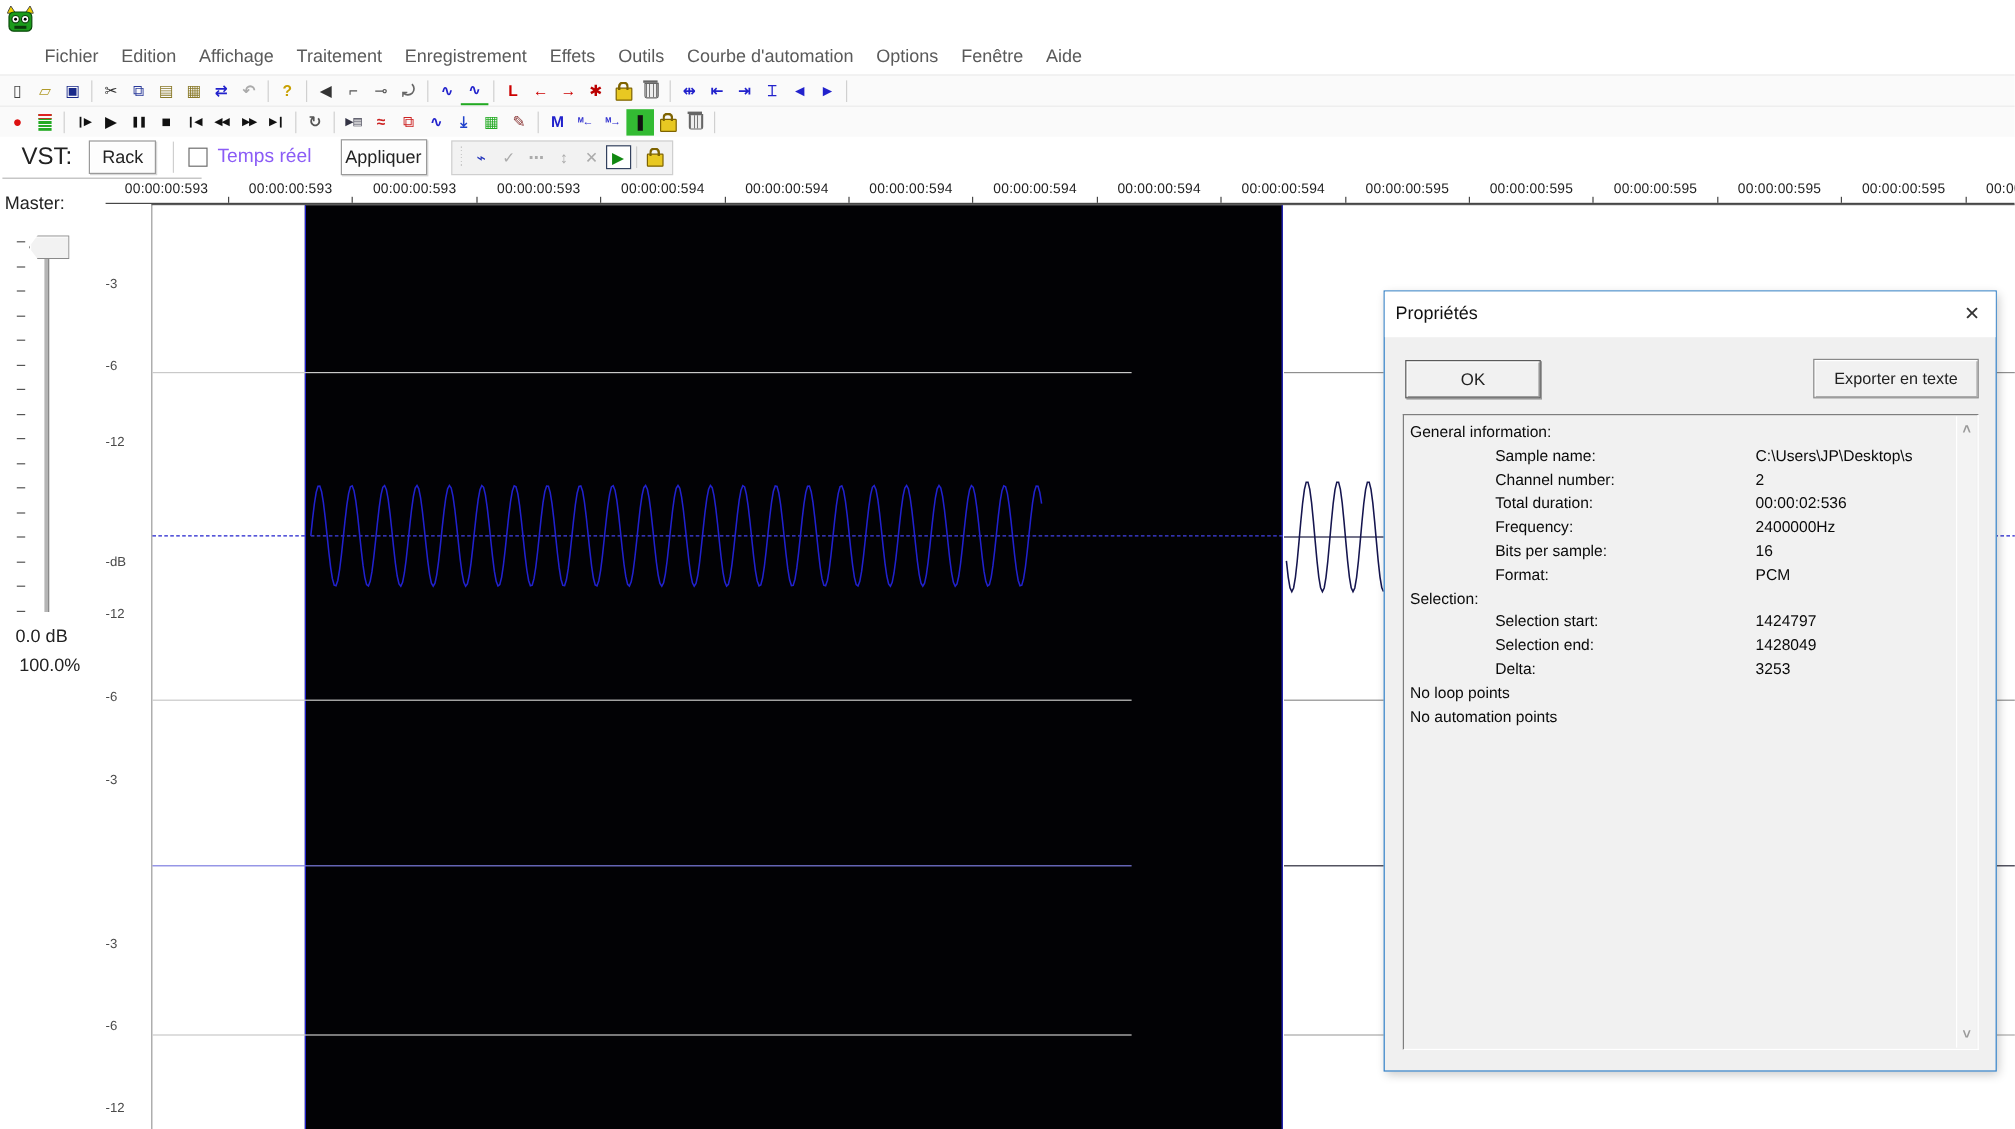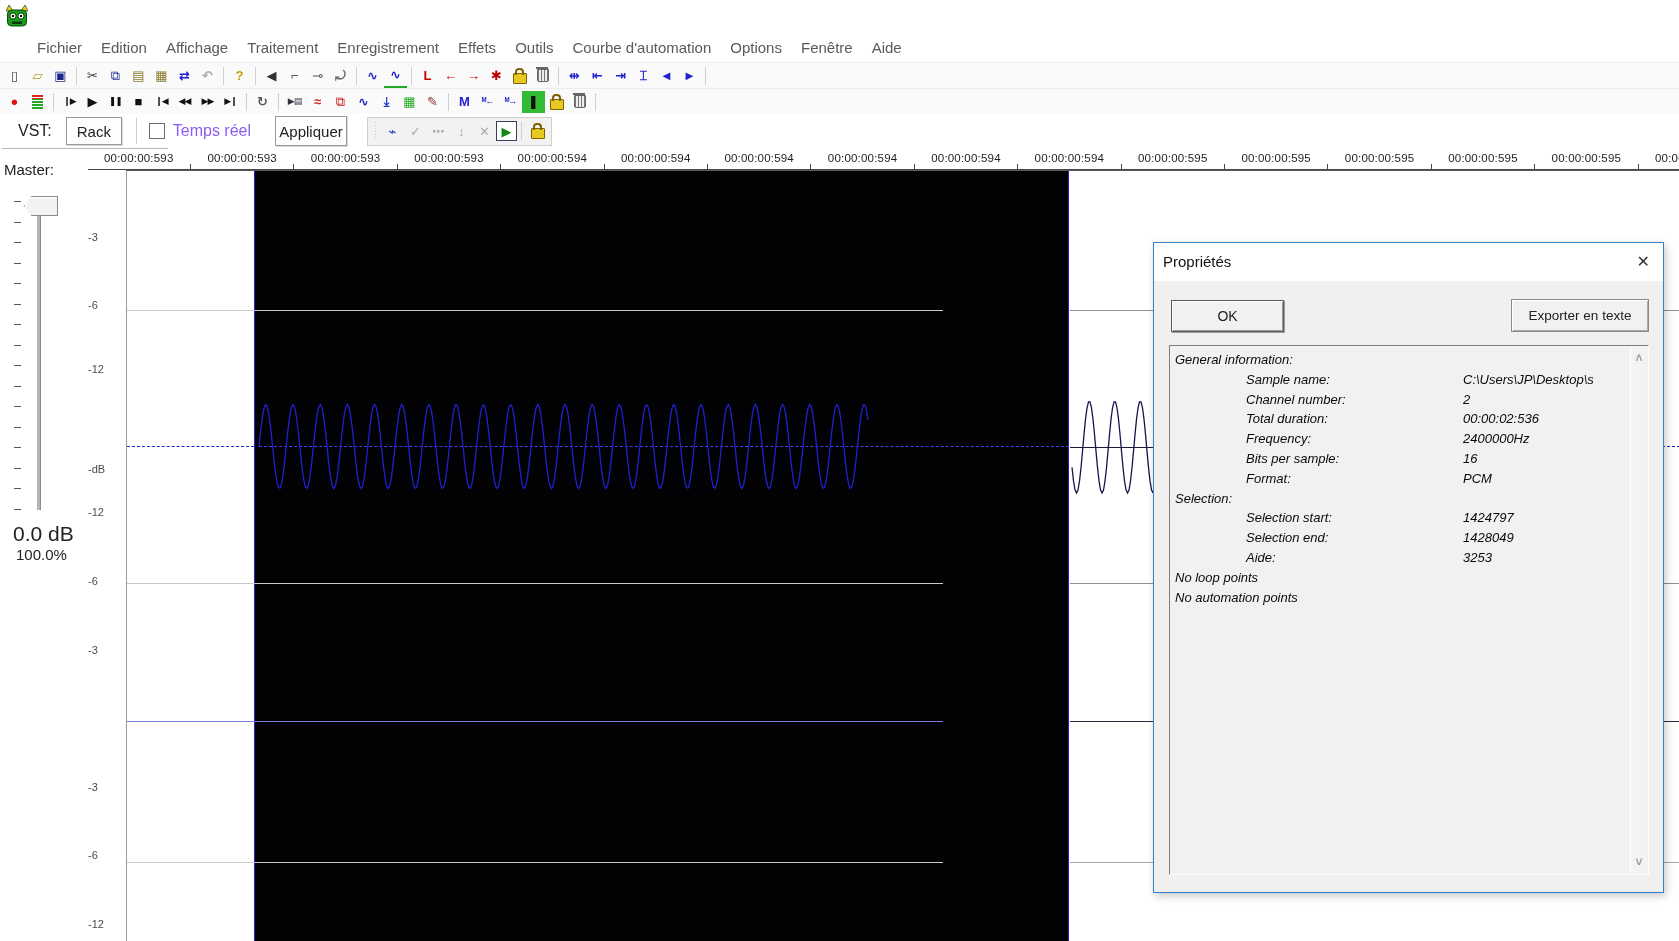--- a/index.html
+++ b/index.html
@@ -25,42 +25,42 @@
   .tbgrip{width:5px;height:18px;margin:0 3px;flex:none;background:repeating-linear-gradient(180deg,#c9c9c9 0 1px,transparent 1px 3px);background-size:1px 100%;background-position:2px 0;background-repeat:no-repeat;}
   .ic-lock{position:relative;width:12px;height:9px;background:#e8c822;border:1px solid #7e6300;border-radius:1px;margin-top:5px;}
   .ic-lock::before{content:"";position:absolute;left:1px;top:-6px;width:5px;height:5px;border:2px solid #7e6300;border-bottom:none;border-radius:4px 4px 0 0;}
   .ic-trash{position:relative;width:10px;height:11px;border-radius:0 0 2px 2px;background:repeating-linear-gradient(90deg,#777 0 1px,#eee 1px 3px);border:1px solid #666;}
   .ic-trash::before{content:"";position:absolute;left:-2px;top:-3px;width:12px;height:2px;background:#666;}
   .ic-meter{width:11px;height:14px;background:repeating-linear-gradient(180deg,#d22 0 2px,#fafafa 2px 3px) ,repeating-linear-gradient(180deg,#2a2 0 2px,#fafafa 2px 3px);background-size:100% 4px,100% 100%;background-repeat:no-repeat,repeat;}
   .boxed{border:1px solid #33415e;background:#fff;width:19px;height:18px;}
 
   
   .vstrow{position:absolute;left:0;top:114px;width:100%;height:34px;background:#fff;display:flex;align-items:center;}
-  .vst-label{margin-left:18px;font-size:16px;color:#222;}
+  .vst-label{margin-left:18px;font-size:20px;color:#222;}
   .btn{background:#fdfdfd;border:1px solid #9a9a9a;box-shadow:inset 1px 1px 0 #fff,1px 1px 0 #d8d8d8;font-size:15px;color:#222;display:flex;align-items:center;justify-content:center;box-sizing:border-box;}
   .rack-btn{margin-left:14px;width:56px;height:28px;}
   .apply-btn{margin-left:24px;width:72px;height:30px;}
   .vsep{width:1px;height:26px;background:#cfcfcf;margin-left:14px;}
   .checkbox{margin-left:12px;width:14px;height:14px;background:#fff;border:1px solid #6e6e6e;flex:none;}
   .cb-label{margin-left:8px;font-size:16px;color:#8b5cf6;white-space:nowrap;}
   .autobar{margin-left:20px;height:27px;background:#f2f2f2;border:1px solid #cfcfcf;display:flex;align-items:center;padding:0 2px;}
 
   
   .ruler{position:absolute;left:0;top:148px;width:100%;height:22px;background:#fff;overflow:hidden;}
   .ruler-line{position:absolute;left:88px;right:0;bottom:0;height:1px;background:#474747;}
   .ruler-label{position:absolute;top:4px;font-size:11.5px;color:#1d1d1d;white-space:nowrap;letter-spacing:.2px;}
   .ruler-tick{position:absolute;bottom:1px;width:1px;height:5px;background:#474747;}
   .groove{position:absolute;left:2px;top:148px;width:166px;height:1px;background:#b8b8b8;box-shadow:0 1px 0 #fff;}
 
   
   .master-label{position:absolute;left:4px;top:161px;font-size:15px;color:#222;}
   .slider-track{position:absolute;left:37px;top:200px;width:3px;height:310px;background:#b5b5b5;border-right:1px solid #8a8a8a;}
   .slider-handle{position:absolute;left:24px;top:196px;width:32px;height:18px;background:#f2f2f2;border:1px solid #8a8a8a;box-shadow:inset 1px 1px 0 #fff;clip-path:polygon(0 50%,22% 0,100% 0,100% 100%,22% 100%);}
   .slider-dash{position:absolute;left:14px;width:7px;height:1px;background:#555;}
-  .gain-label{position:absolute;left:13px;top:522px;font-size:21px;color:#222;}
+  .gain-label{position:absolute;left:13px;top:522px;font-size:15px;color:#222;}
   .pct-label{position:absolute;left:16px;top:546px;font-size:15px;color:#222;}
   .db-col{position:absolute;left:86px;top:0;width:21px;height:941px;overflow:hidden;z-index:2;}
   .db-label{position:absolute;left:2px;font-size:11px;color:#4a4a4a;white-space:nowrap;}
 
   
   .wavearea{position:absolute;left:126px;top:170px;width:1553px;height:771px;background:#fff;border-left:1px solid #9a9a9a;border-top:1px solid #5a5a5a;box-sizing:border-box;}
   .sel-black{position:absolute;left:127px;top:0;width:815px;height:771px;background:#020205;border-left:1px solid #2121cd;border-right:1px solid #2121cd;box-sizing:border-box;}
   .gl{position:absolute;height:1px;}
   .wavesvg{position:absolute;left:0;top:0;}
   .dash-line{position:absolute;height:0;border-top:1px dashed #2121cd;}
@@ -68,21 +68,21 @@
   .solid-line{position:absolute;height:1px;background:#1a1a40;}
 
   
   .dialog{position:absolute;left:1153px;top:242px;width:511px;height:651px;background:#f0f0f0;border:1px solid #3381c9;box-shadow:2px 3px 8px rgba(0,0,0,.22);z-index:10;box-sizing:border-box;}
   .dlg-titlebar{position:absolute;left:0;top:0;width:100%;height:38px;background:#fff;}
   .dlg-title{position:absolute;left:9px;top:0;line-height:38px;font-size:15px;color:#111;}
   .dlg-close{position:absolute;right:13px;top:9px;font-size:16px;color:#333;cursor:default;}
   .dlg-ok{position:absolute;left:17px;top:57px;width:113px;height:32px;background:#f1f1f1;border:1px solid #5a5a5a;box-shadow:inset 1px 1px 0 #fff,inset -1px -1px 0 #9c9c9c,1px 1px 0 #9c9c9c;font-size:14px;display:flex;align-items:center;justify-content:center;box-sizing:border-box;}
   .dlg-export{position:absolute;left:357px;top:56px;width:138px;height:33px;background:#f1f1f1;border:1px solid #898989;box-shadow:inset 1px 1px 0 #fff,inset -1px -1px 0 #ababab;font-size:13.5px;display:flex;align-items:center;justify-content:center;box-sizing:border-box;}
   .dlg-list{position:absolute;left:15px;top:102px;width:480px;height:530px;background:#f1f1f1;border-top:1px solid #7e7e7e;border-left:1px solid #7e7e7e;border-right:1px solid #fff;border-bottom:1px solid #fff;box-sizing:border-box;font-size:13px;color:#0a0a0a;padding-top:6px;overflow:hidden;}
-  .dlg-row{position:relative;height:19.8px;white-space:nowrap;font-style:italic;}
+  .dlg-row{position:relative;height:19.8px;white-space:nowrap;}
   .dlg-row .lbl0{padding-left:5px;}
   .dlg-row .lbl1{padding-left:76px;}
   .dlg-row .val{position:absolute;left:293px;top:0;}
   .dlg-scroll{position:absolute;right:1px;top:1px;bottom:1px;width:16px;background:#f3f3f3;border-left:1px solid #fff;}
   .sc-arrow{position:absolute;left:0;width:16px;font-size:12px;color:#9a9a9a;text-align:center;font-weight:bold;}
 </style>
 </head>
 <body>
 
 <div class="titlebar">
@@ -333,21 +333,21 @@
   <div class="dlg-row"><span class="lbl0">General information:</span></div>
       <div class="dlg-row"><span class="lbl1">Sample name:</span><span class="val">C:\Users\JP\Desktop\s</span></div>
       <div class="dlg-row"><span class="lbl1">Channel number:</span><span class="val">2</span></div>
       <div class="dlg-row"><span class="lbl1">Total duration:</span><span class="val">00:00:02:536</span></div>
       <div class="dlg-row"><span class="lbl1">Frequency:</span><span class="val">2400000Hz</span></div>
       <div class="dlg-row"><span class="lbl1">Bits per sample:</span><span class="val">16</span></div>
       <div class="dlg-row"><span class="lbl1">Format:</span><span class="val">PCM</span></div>
       <div class="dlg-row"><span class="lbl0">Selection:</span></div>
       <div class="dlg-row"><span class="lbl1">Selection start:</span><span class="val">1424797</span></div>
       <div class="dlg-row"><span class="lbl1">Selection end:</span><span class="val">1428049</span></div>
-      <div class="dlg-row"><span class="lbl1">Aide:</span><span class="val">3253</span></div>
+      <div class="dlg-row"><span class="lbl1">Delta:</span><span class="val">3253</span></div>
       <div class="dlg-row"><span class="lbl0">No loop points</span></div>
       <div class="dlg-row"><span class="lbl0">No automation points</span></div>
       <div class="dlg-scroll">
       <span class="sc-arrow" style="top:4px;">˄</span>
       <span class="sc-arrow" style="bottom:4px;">˅</span>
     </div>
     </div>
 </div>
 
 </body></html>

